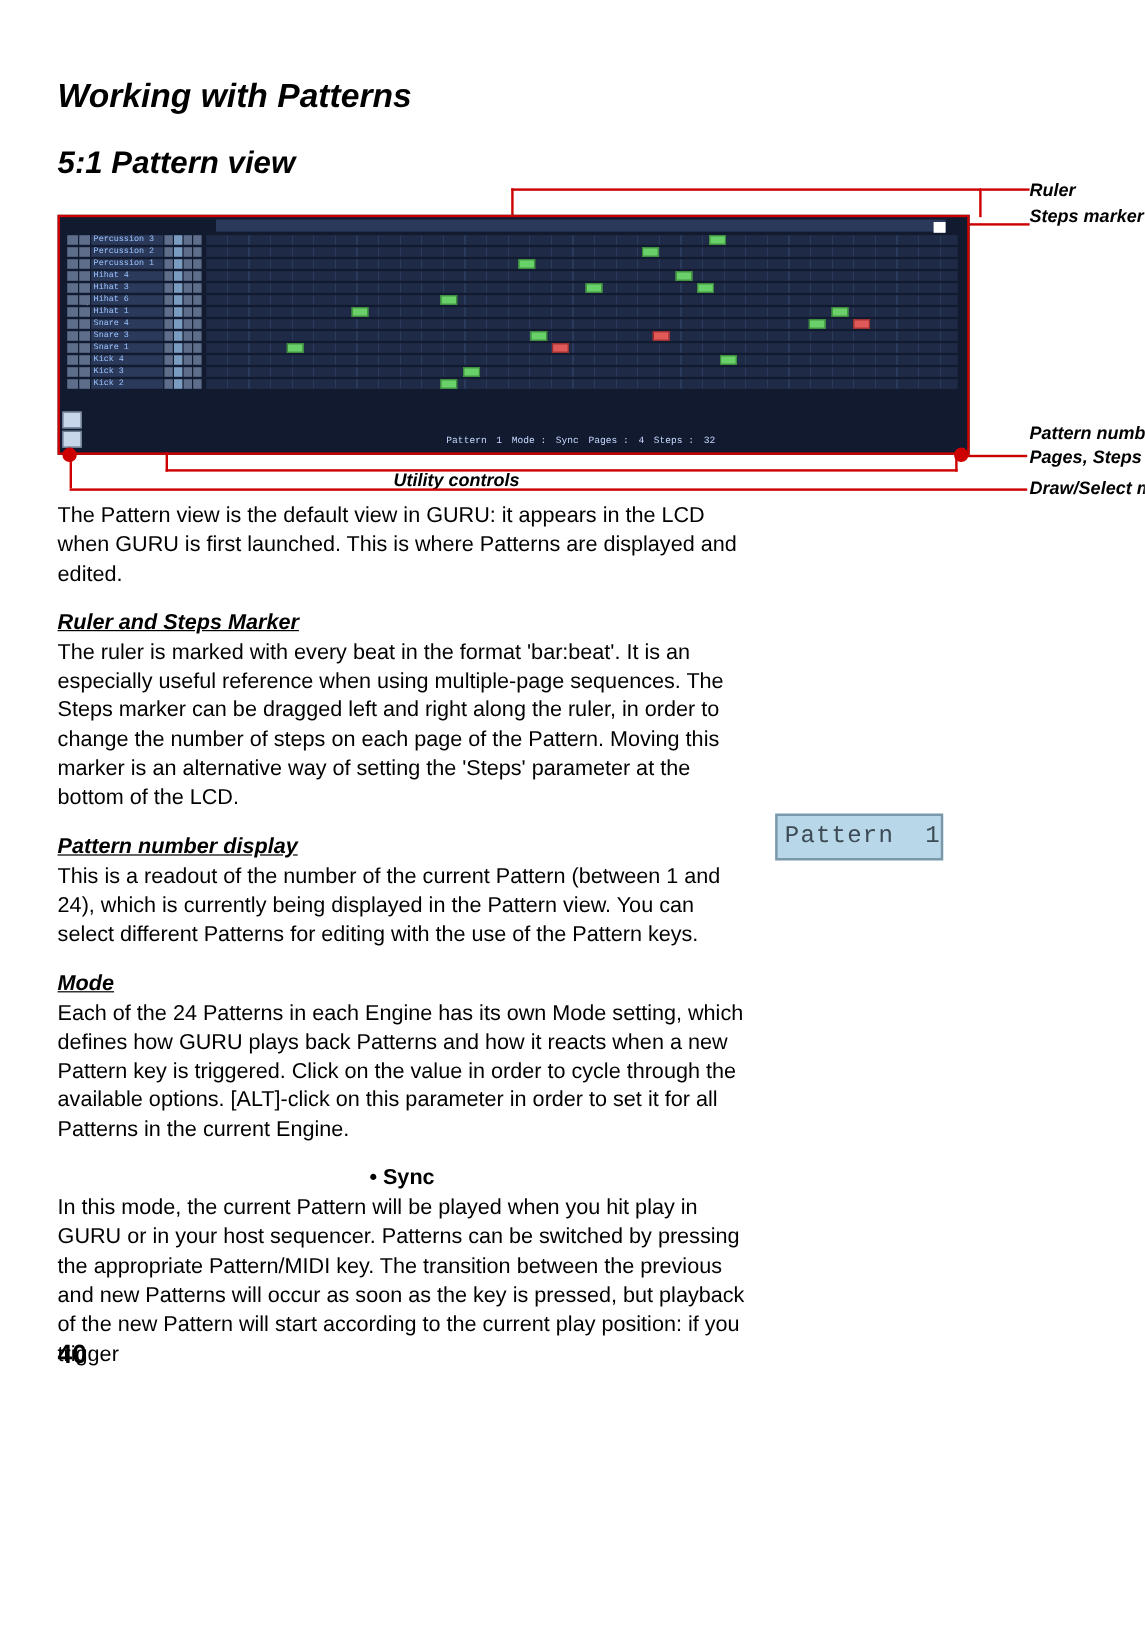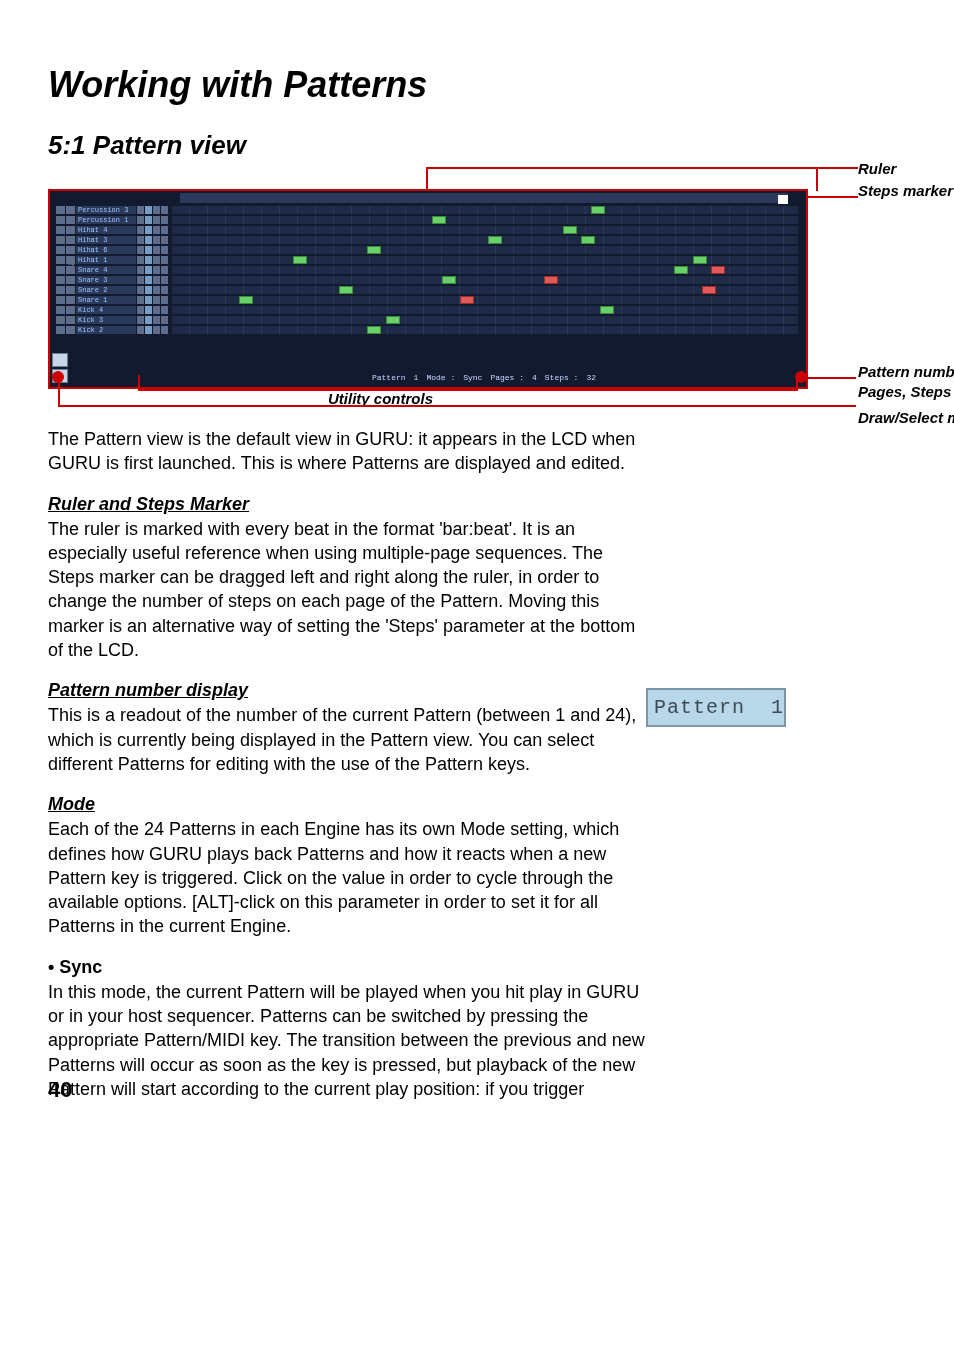--- a/index.html
+++ b/index.html
@@ -18,54 +18,56 @@
     position: relative;
   }
   .chapter-title {
     font-size: 32px;
     font-weight: 900;
     letter-spacing: 0.5px;
     margin: 0;
     font-family: Arial, Helvetica, sans-serif;
   }
   .chapter-subtitle {
-    font-size: 36px;
+    font-size: 28px;
     font-weight: 700;
     font-style: italic;
     margin: 0 0 24px 0;
   }
   .section-heading {
     font-size: 26px;
     font-weight: 700;
     font-style: italic;
     margin: 0 0 6px 0;
   }
   .two-col {
     display: flex;
     width: 100%;
+    gap: 24px;
   }
   .left-col { flex: 1 1 auto; }
   .right-col { width: 260px; flex: 0 0 260px; }
   .body-text {
     font-size: 18px;
     line-height: 1.35;
     margin: 0 0 18px 0;
     max-width: 620px;
   }
   .sub-head {
     font-size: 18px;
     font-weight: 700;
     font-style: italic;
     text-decoration: underline;
     margin: 0 0 2px 0;
   }
   .bullet-head {
     font-size: 18px;
     font-weight: 700;
     margin: 0 0 2px 0;
+    text-align: center;
   }
   .annotation {
     font-size: 15px;
     font-weight: 700;
     font-style: italic;
     line-height: 1.35;
   }
   .page-num {
     font-size: 22px;
     font-weight: 900;
@@ -202,21 +204,21 @@
   .right-figure-annos {
     position: absolute;
     left: 810px;
     top: -8px;
     width: 270px;
   }
 
   .bottom-annos {
     position:absolute;
     left: 0;
-    top: 208px;
+    top: 220px;
     width: 900px;
     height: 34px;
     text-decoration: underline;
   }
   .utility-bracket {
     position: absolute;
     left: 90px;
     top: 0;
     width: 660px;
     height: 16px;
@@ -315,20 +317,32 @@
                 <div class="track-ctrl g"></div>
                 <div class="track-ctrl"></div>
                 <div class="track-ctrl"></div>
                 <div class="grid-zone">
                   <div class="step-note" style="left: 418.5px;"></div>
                 </div>
               </div>
               <div class="track-row">
                 <div class="track-btn"></div>
                 <div class="track-btn"></div>
+                <div class="track-name">Percussion 2</div>
+                <div class="track-ctrl"></div>
+                <div class="track-ctrl g"></div>
+                <div class="track-ctrl"></div>
+                <div class="track-ctrl"></div>
+                <div class="grid-zone">
+                  <div class="step-note" style="left: 362.7px;"></div>
+                </div>
+              </div>
+              <div class="track-row">
+                <div class="track-btn"></div>
+                <div class="track-btn"></div>
                 <div class="track-name">Percussion 1</div>
                 <div class="track-ctrl"></div>
                 <div class="track-ctrl g"></div>
                 <div class="track-ctrl"></div>
                 <div class="track-ctrl"></div>
                 <div class="grid-zone">
                   <div class="step-note" style="left: 260.4px;"></div>
                 </div>
               </div>
               <div class="track-row">
@@ -398,33 +412,20 @@
                 <div class="track-btn"></div>
                 <div class="track-btn"></div>
                 <div class="track-name">Snare 3</div>
                 <div class="track-ctrl"></div>
                 <div class="track-ctrl g"></div>
                 <div class="track-ctrl"></div>
                 <div class="track-ctrl"></div>
                 <div class="grid-zone">
                   <div class="step-note" style="left: 269.7px;"></div>
                   <div class="step-note red" style="left: 372px;"></div>
-                </div>
-              </div>
-              <div class="track-row">
-                <div class="track-btn"></div>
-                <div class="track-btn"></div>
-                <div class="track-name">Snare 2</div>
-                <div class="track-ctrl"></div>
-                <div class="track-ctrl g"></div>
-                <div class="track-ctrl"></div>
-                <div class="track-ctrl"></div>
-                <div class="grid-zone">
-                  <div class="step-note" style="left: 167.4px;"></div>
-                  <div class="step-note red" style="left: 530.1px;"></div>
                 </div>
               </div>
               <div class="track-row">
                 <div class="track-btn"></div>
                 <div class="track-btn"></div>
                 <div class="track-name">Snare 1</div>
                 <div class="track-ctrl"></div>
                 <div class="track-ctrl g"></div>
                 <div class="track-ctrl"></div>
                 <div class="track-ctrl"></div>

